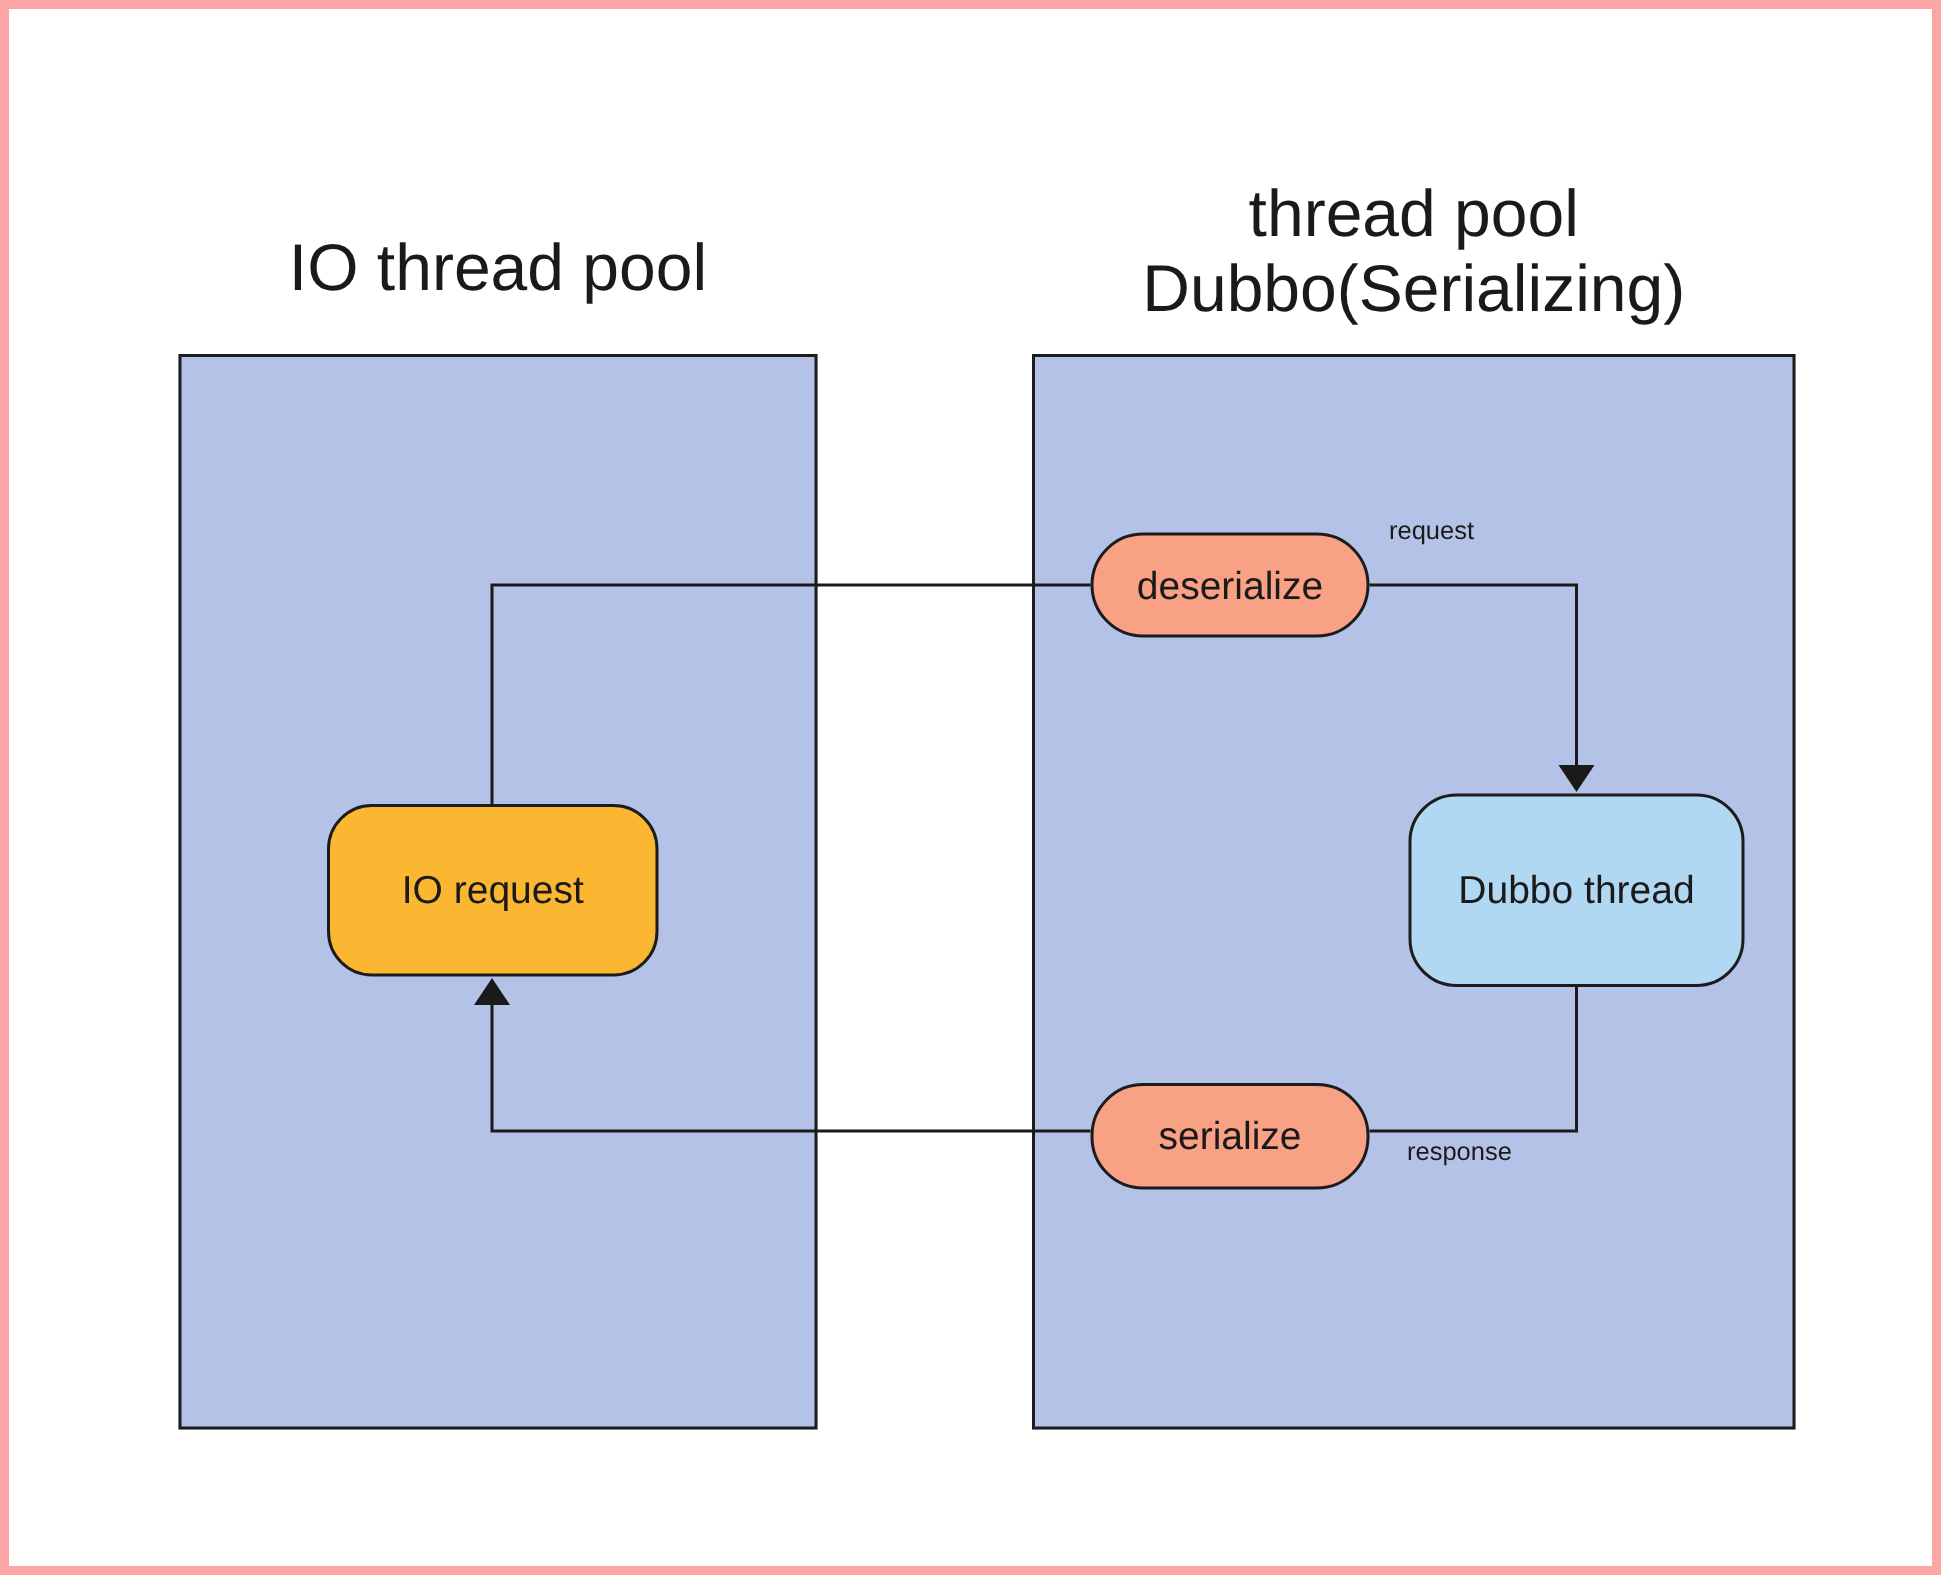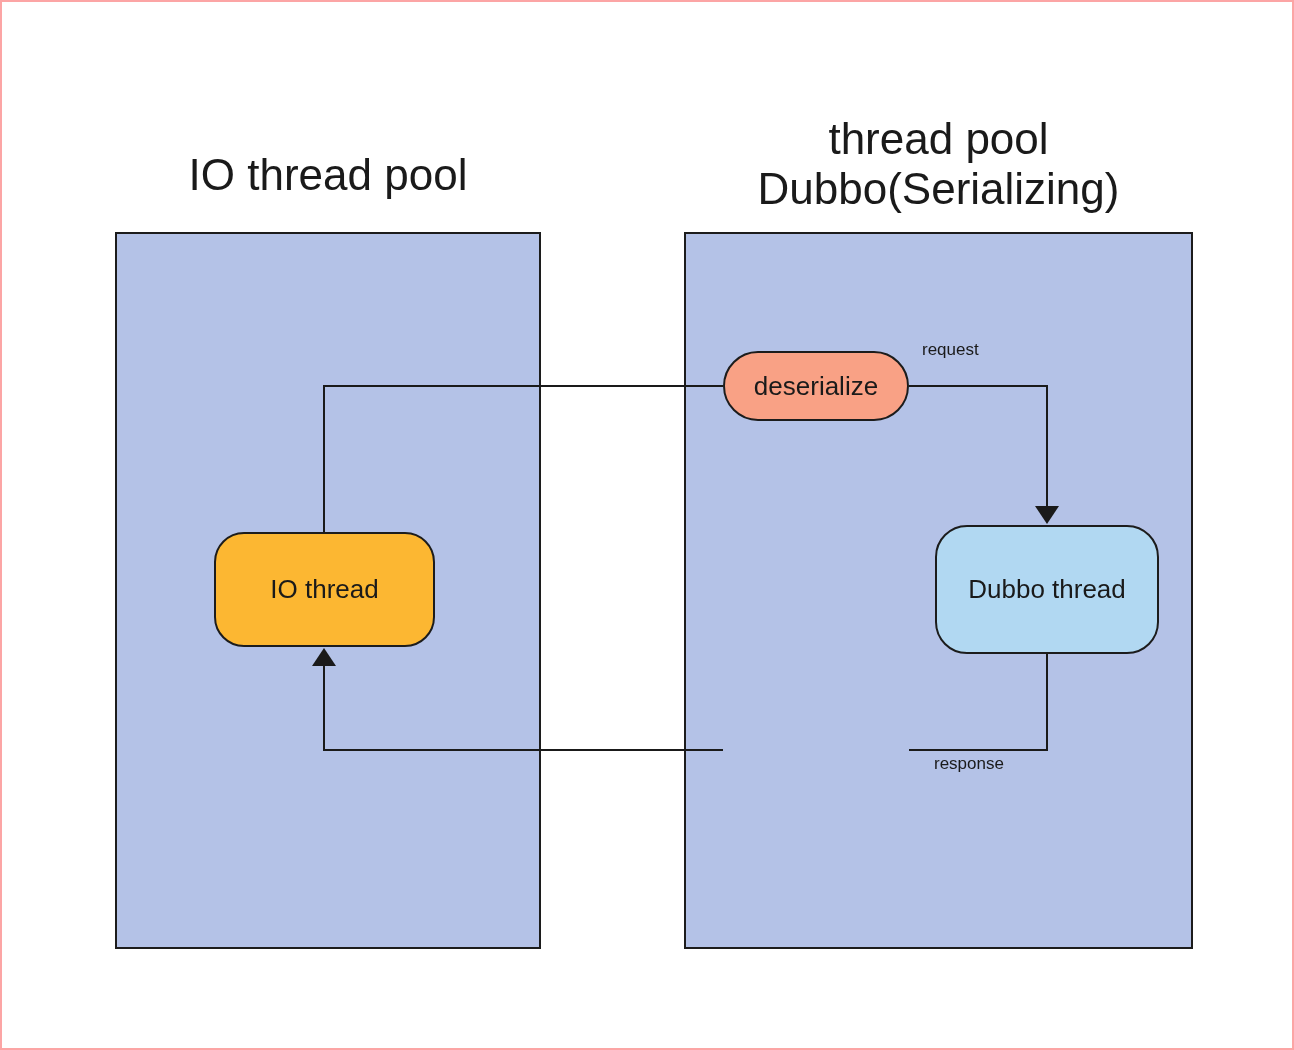--- a/index.html
+++ b/index.html
@@ -6,21 +6,21 @@
     margin: 0;
     padding: 0;
     background: #ffffff;
     font-family: "Liberation Sans", "DejaVu Sans", sans-serif;
   }
   .canvas {
     position: relative;
     width: 1294px;
     height: 1050px;
     box-sizing: border-box;
-    border: 2px solid #fca5a5;
+    border: 6px solid #fca5a5;
     background: #ffffff;
     overflow: hidden;
   }
   .pool {
     position: absolute;
     background: #b4c2e7;
     border: 2px solid #1c1c1c;
     box-sizing: border-box;
     z-index: 1;
   }
@@ -127,25 +127,28 @@
     <path d="M 907 384 L 1045 384 L 1045 506" fill="none" stroke="#1a1a1a" stroke-width="2"></path>
     <polygon points="1045,522 1033,504 1057,504" fill="#1a1a1a"></polygon>
 
     <path d="M 1045 652 L 1045 748 L 907 748" fill="none" stroke="#1a1a1a" stroke-width="2"></path>
 
     <path d="M 721 748 L 322 748 L 322 662" fill="none" stroke="#1a1a1a" stroke-width="2"></path>
     <polygon points="322,646 310,664 334,664" fill="#1a1a1a"></polygon>
   </svg>
 
   <div class="node node-io-thread">
-    <span>IO thread</span>
+    <span>IO request</span>
   </div>
   <div class="node node-dubbo-thread">
     <span>Dubbo thread</span>
   </div>
   <div class="node node-deserialize">
     <span>deserialize</span>
+  </div>
+  <div class="node node-serialize">
+    <span>serialize</span>
   </div>
 
   <div class="edge-label edge-label-request">request</div>
   <div class="edge-label edge-label-response">response</div>
 
 </div>
 
 </body></html>

